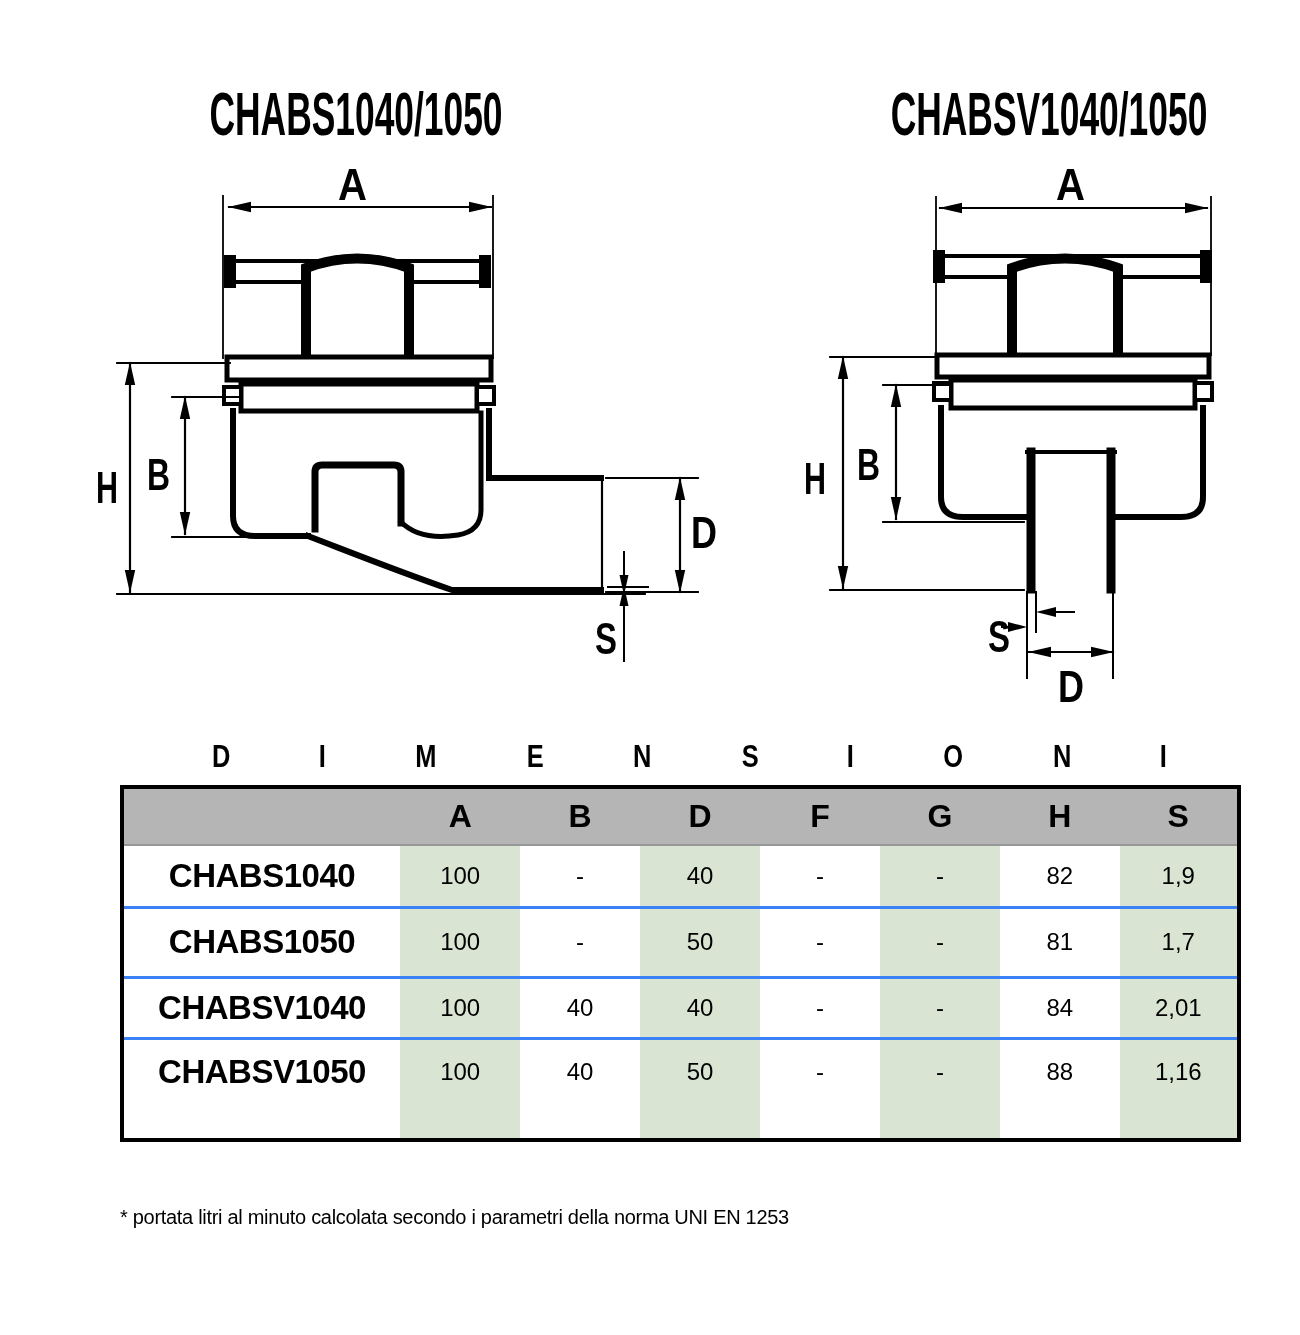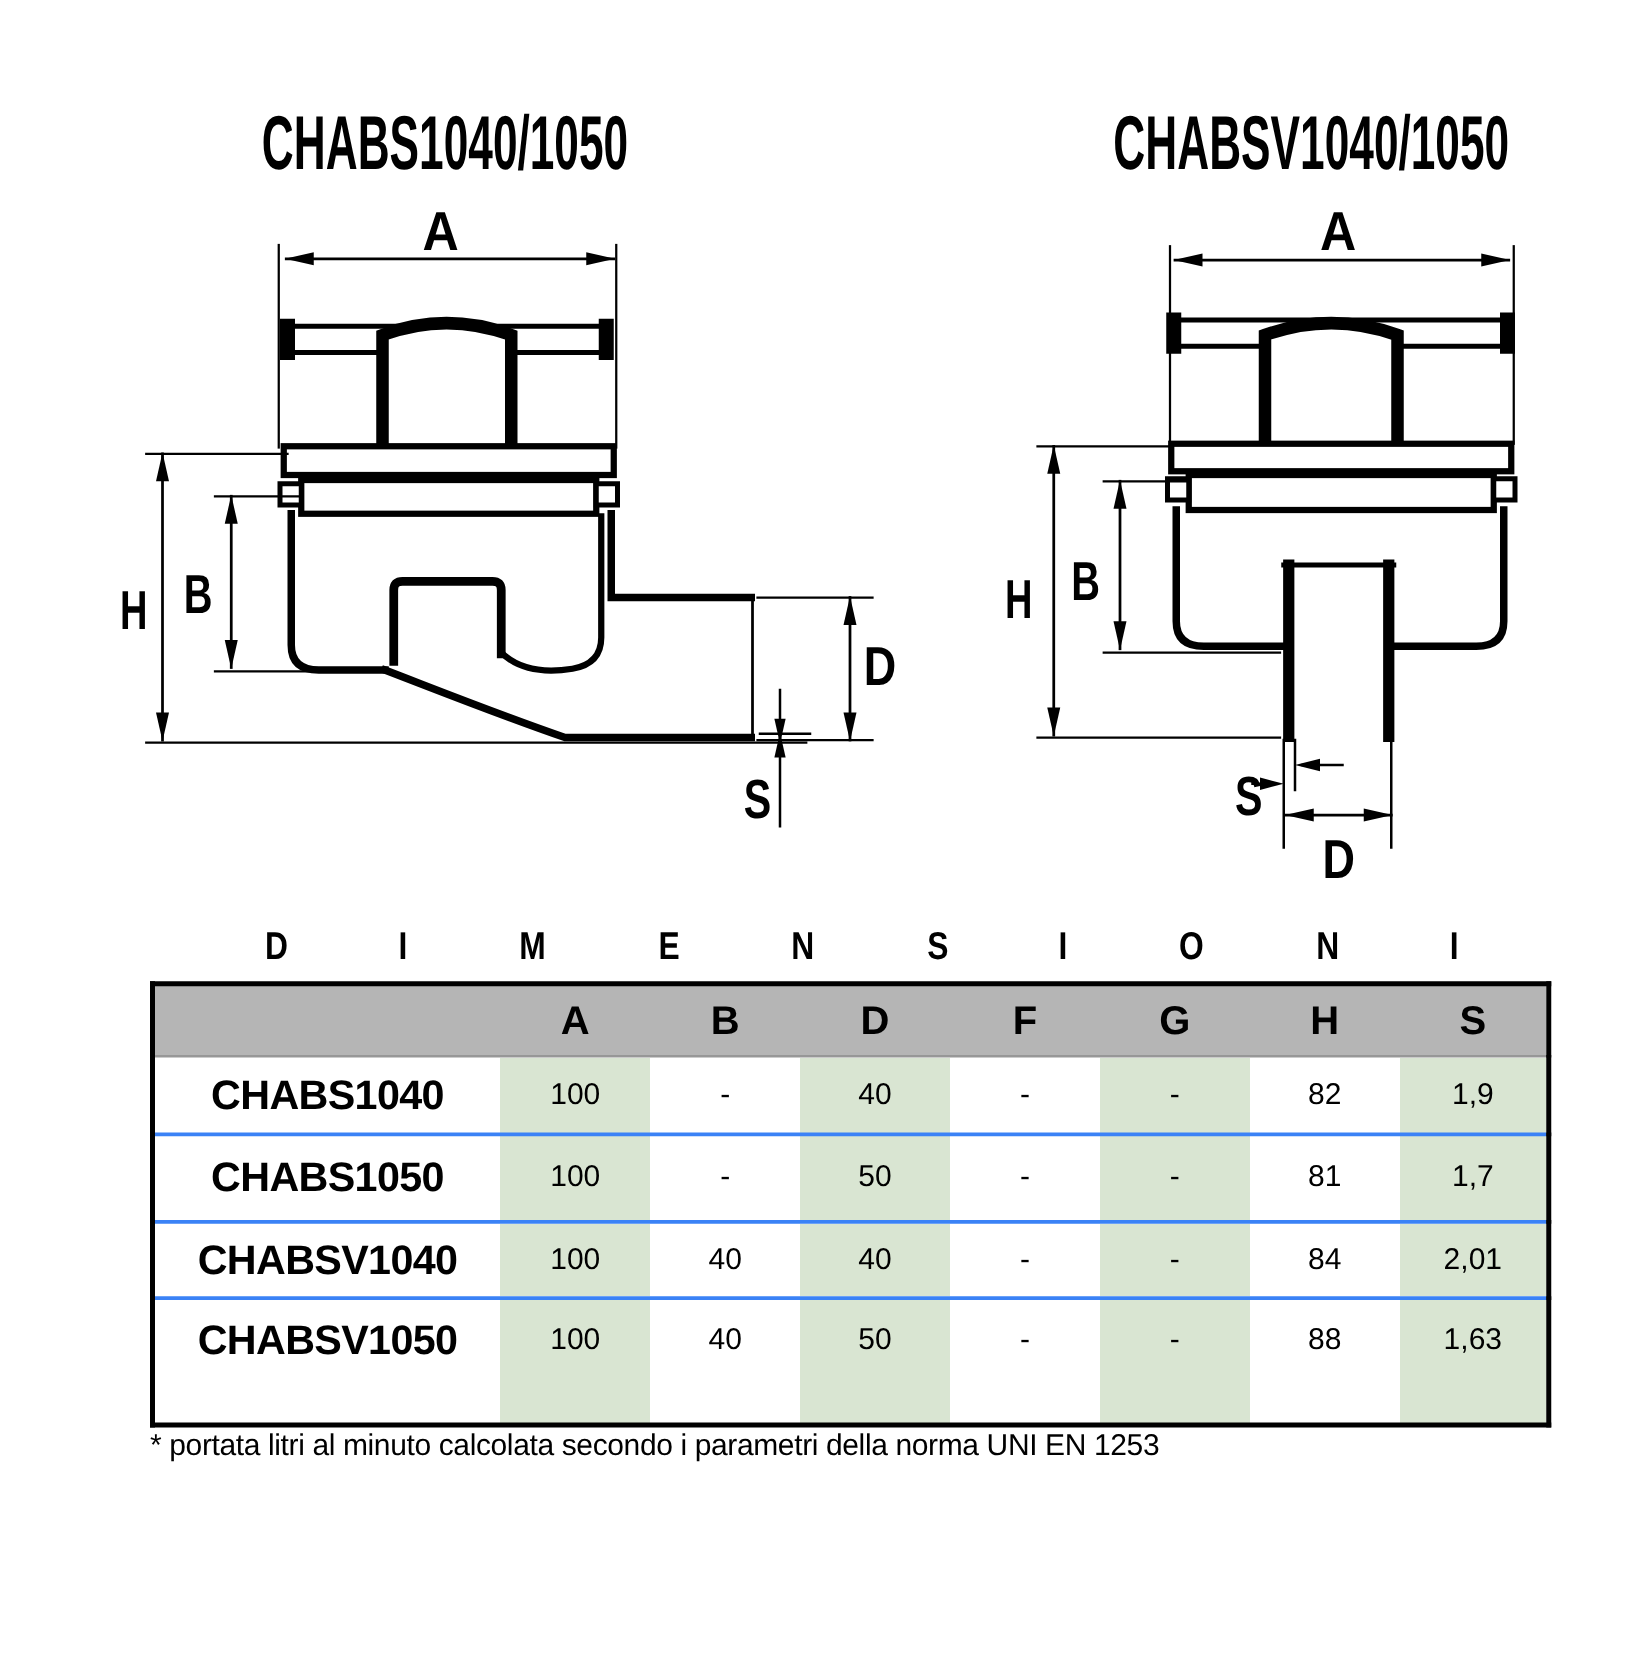--- a/index.html
+++ b/index.html
@@ -35,22 +35,22 @@
   table.dims thead th{font-weight:bold;font-size:32px;}
   table.dims tbody tr.r1{height:62px;}
   table.dims tbody tr.r2{height:70px;}
   table.dims tbody tr.r3{height:61px;}
   table.dims tbody tr.r4{height:102px;}
   table.dims tbody tr + tr{border-top:3px solid #3b82f6;}
   table.dims td.name{font-weight:bold;font-size:33px;letter-spacing:-0.5px;}
   table.dims td.g{background:#d9e5d2;}
   table.dims tr.r4 td{vertical-align:top;line-height:64px;}
   .footnotes{
-    position:absolute;left:120px;top:1140px;
-    font-size:24px;line-height:33px;letter-spacing:-0.3px;
+    position:absolute;left:120px;top:1201px;
+    font-size:20px;line-height:33px;letter-spacing:-0.3px;
   }
 </style>
 </head>
 <body>
 
 <div class="canvas">
 
   <div class="title title-left">CHABS1040/1050</div>
   <div class="title title-right">CHABSV1040/1050</div>
 
@@ -254,21 +254,21 @@
         <td class="g">2,01</td>
       </tr>
       <tr class="r4">
         <td class="name">CHABSV1050</td>
         <td class="g">100</td>
         <td>40</td>
         <td class="g">50</td>
         <td>-</td>
         <td class="g">-</td>
         <td>88</td>
-        <td class="g">1,63</td>
+        <td class="g">1,16</td>
       </tr>
     </tbody>
   </table>
 
   <div class="footnotes">
     <div>* portata litri al minuto calcolata secondo i parametri della norma UNI EN 1253</div>
   </div>
 
 </div>
 

